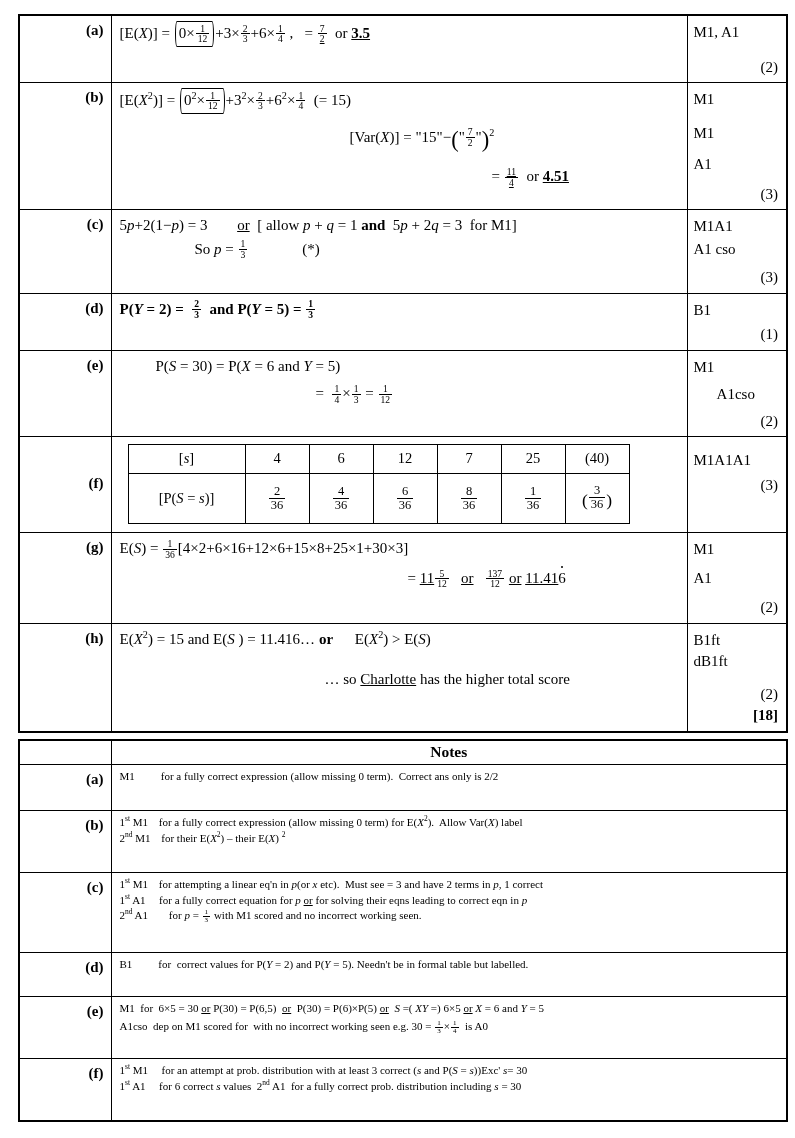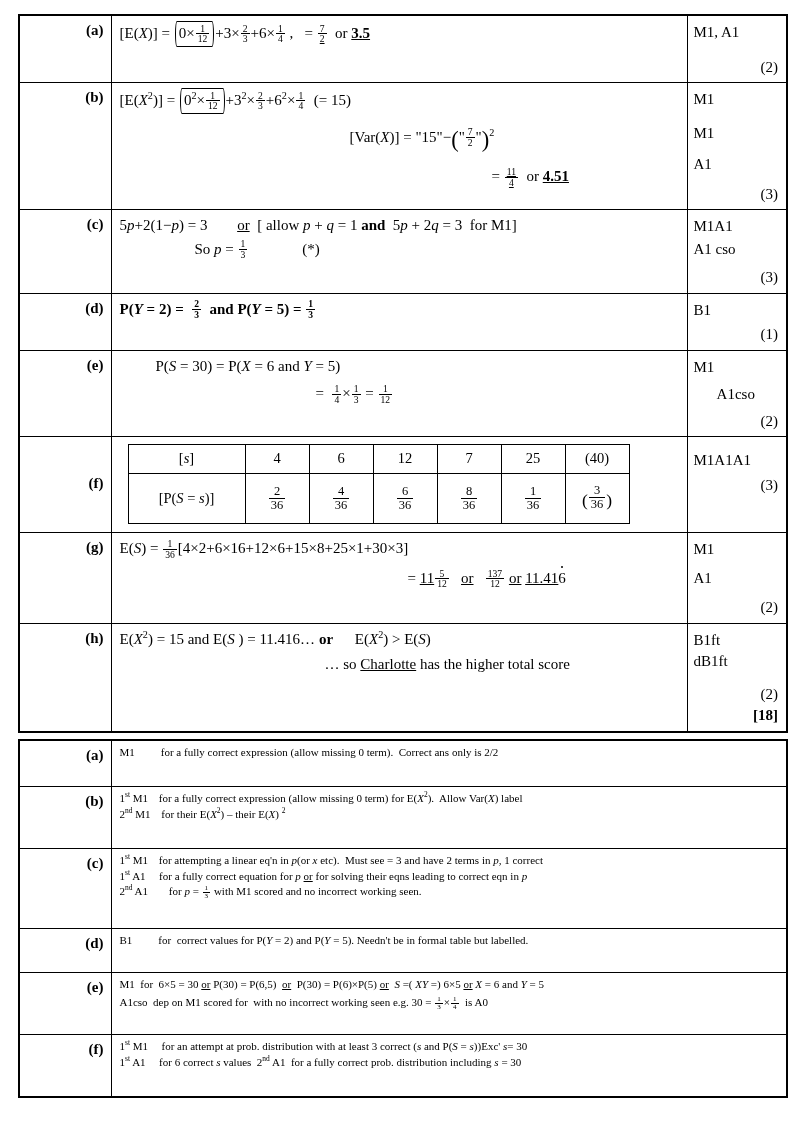--- a/index.html
+++ b/index.html
@@ -277,38 +277,42 @@
           <span class="line">M1</span>
           <span class="line" style="margin-top:6px;">A1</span>
           <span class="r-line" style="margin-top:7px;">(2)</span>
         </td>
       </tr>
 
       <tr>
         <td class="qcell">(h)</td>
         <td class="scell" style="height:78px;">
           <span class="line">E(<span class="it">X</span><sup class="ex">2</sup>) = 15 and E(<span class="it">S</span> ) = 11.416… <b>or</b> <span class="tab"></span>E(<span class="it">X</span><sup class="ex">2</sup>) &gt; E(<span class="it">S</span>)</span>
-          <span class="line" style="padding-left:205px; margin-top:3px;">… so <span class="u">Charlotte</span> has the higher total score</span>
+          <span class="line" style="padding-left:205px; margin-top:18px;">… so <span class="u">Charlotte</span> has the higher total score</span>
         </td>
         <td class="mcell">
           <span class="line">B1ft</span>
           <span class="line" style="margin-top:-1px;">dB1ft</span>
           <span class="r-line" style="margin-top:10px;">(2)</span>
           <span class="mk-total line" style="margin-top:-1px;">[18]</span>
         </td>
       </tr>
     </tbody>
   </table>
 
   <table class="grid notes-wrap">
     <colgroup>
         <col class="col-q">
         <col>
       </colgroup>
     <tbody>
+      <tr>
+        <td style="height:20px;"></td>
+        <td class="notes-hdr">Notes</td>
+      </tr>
 
       <tr>
         <td class="qcell">(a)</td>
         <td class="ncell" style="height:36px;">
           <span class="line">M1<span class="tab"></span><span class="tab-s"></span>for a fully correct expression (allow missing 0 term).&nbsp; Correct ans only is 2/2</span>
         </td>
       </tr>
 
       <tr>
         <td class="qcell">(b)</td>

